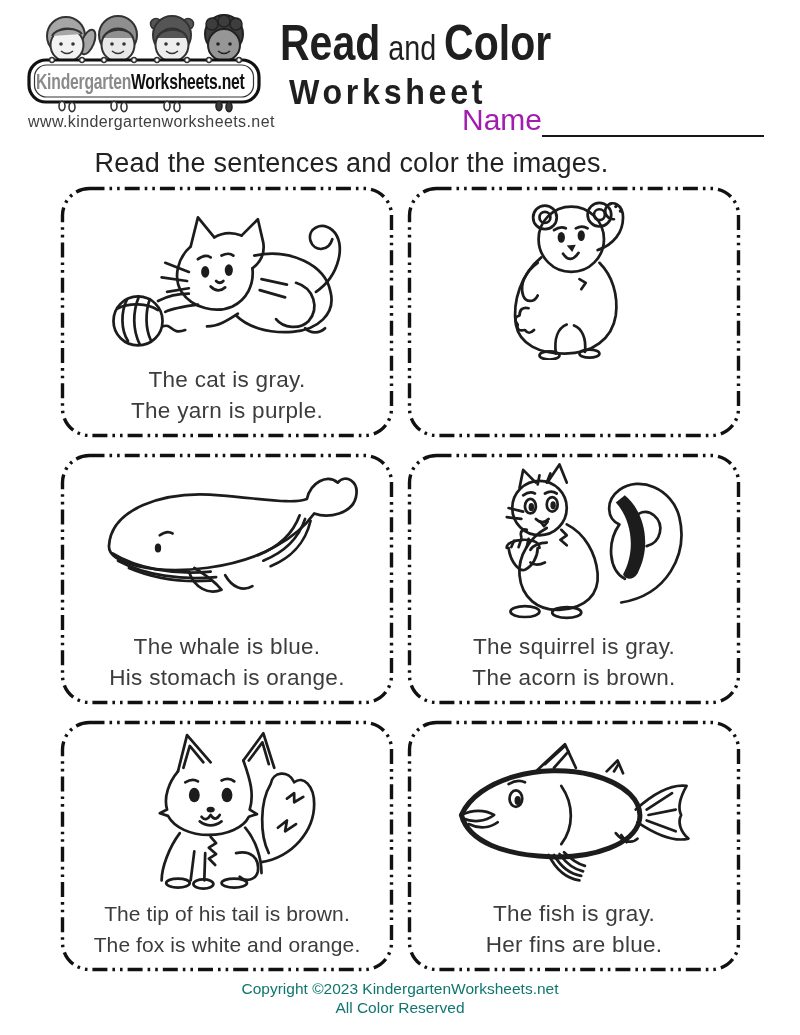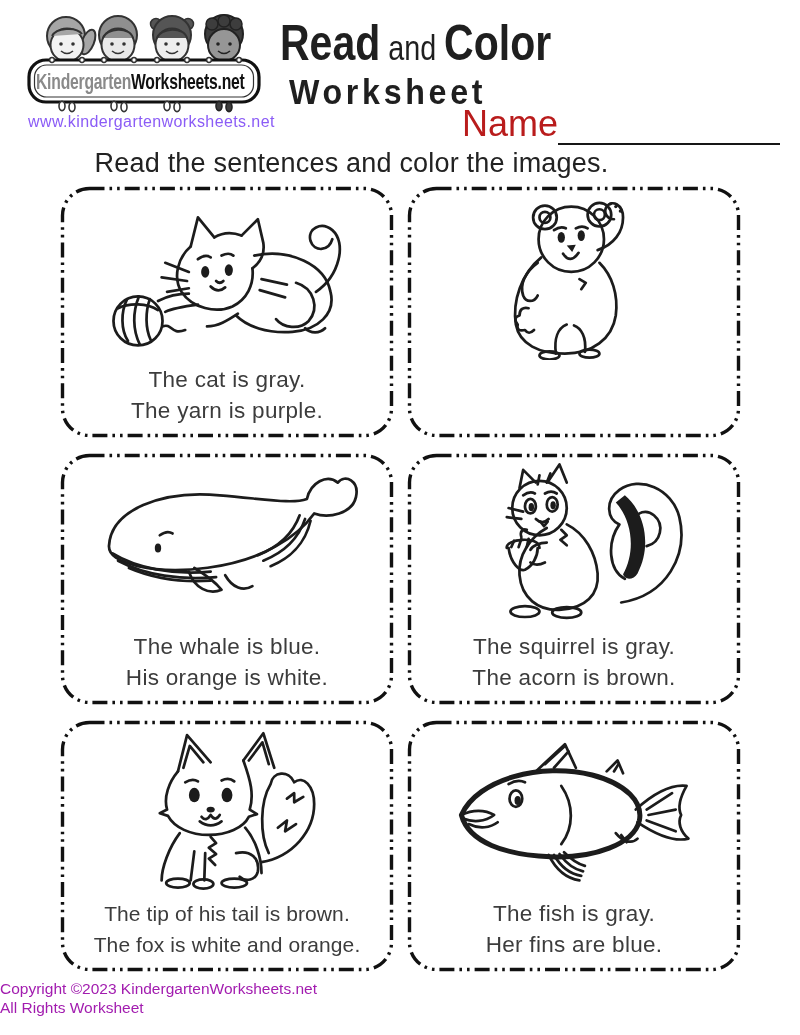--- a/index.html
+++ b/index.html
@@ -6,53 +6,53 @@
   #page{position:relative;width:800px;height:1035px;background:#fff;overflow:hidden;
         font-family:"Liberation Sans",sans-serif;color:#1f1f1f;}
 
   
   #logo{position:absolute;left:26px;top:12px;width:238px;height:102px;}
   #logo-banner-text{position:absolute;left:36px;top:70px;white-space:nowrap;
         font-weight:bold;font-size:21.5px;letter-spacing:-0.3px;
         transform:scaleX(0.73);transform-origin:0 50%;}
   #logo-banner-text .gray{color:#8a8a8a;}
   #logo-banner-text .black{color:#111;}
-  #site-url{position:absolute;left:28px;top:113px;font-size:16px;color:#8b5cf6;
+  #site-url{position:absolute;left:28px;top:113px;font-size:16px;color:#404040;
         letter-spacing:0.4px;}
 
   
   #title-line{position:absolute;left:280px;top:14px;white-space:nowrap;
         transform:scaleX(0.82);transform-origin:0 0;}
   #title-line .big{font-size:50px;font-weight:600;}
   #title-line .small{font-size:35px;font-weight:500;}
   #subtitle{position:absolute;left:289px;top:72px;font-size:35px;font-weight:600;
         letter-spacing:4px;transform:scaleX(0.92);transform-origin:0 0;}
-  #name-row{position:absolute;left:462px;top:103px;font-size:36px;color:#b91c1c;}
+  #name-row{position:absolute;left:462px;top:103px;font-size:30px;color:#a21caf;}
   #name-line{display:inline-block;width:222px;border-bottom:2.5px solid #161616;
         height:30px;vertical-align:bottom;}
 
   
   #instruction{position:absolute;left:0;top:148px;width:703px;text-align:center;
         font-size:27px;color:#222;letter-spacing:0.2px;}
 
   
   #grid{position:absolute;left:60px;top:186px;display:grid;
         grid-template-columns:334px 334px;grid-auto-rows:252px;column-gap:13px;row-gap:15px;}
   .panel{position:relative;width:334px;height:252px;}
   .pborder{position:absolute;left:0;top:0;width:100%;height:100%;}
   .art{position:absolute;left:0;top:4px;width:334px;height:172px;
         display:flex;align-items:center;justify-content:center;}
   .art svg{width:306px;height:168px;}
   .cap{position:absolute;left:8px;right:8px;bottom:12px;text-align:center;
         font-size:22.5px;line-height:31px;color:#3c3c3c;letter-spacing:0.3px;}
   .panel.tight .cap{font-size:21px;letter-spacing:0.1px;}
 
   
-  #footer{position:absolute;left:0;top:979px;width:800px;
-        font-size:15.5px;color:#a21caf;line-height:19px;}
+  #footer{position:absolute;left:0;top:979px;width:800px;text-align:center;
+        font-size:15.5px;color:#0f766e;line-height:19px;}
 
   .ink{stroke:#1c1c1c;stroke-width:3;fill:none;stroke-linecap:round;stroke-linejoin:round;}
   .ink-thick{stroke:#1c1c1c;stroke-width:5.5;fill:none;stroke-linecap:round;stroke-linejoin:round;}
   .fill{fill:#1c1c1c;stroke:none;}
 </style>
 </head>
 <body>
 
 <div id="page">
 
@@ -228,21 +228,21 @@
           <path d="M246,66 C238,90 220,104 200,112"></path>
           <path d="M252,68 C246,94 228,110 208,118"></path>
           <path d="M118,124 C124,142 140,150 154,144 C146,134 134,126 124,120"></path>
           <path d="M158,128 C166,142 178,146 188,140"></path>
         </g>
         <ellipse class="fill" cx="84" cy="98" rx="3.5" ry="5"></ellipse>
       </svg>
         </div>
       <div class="cap">
           <div>The whale is blue.</div>
-          <div>His orange is white.</div>
+          <div>His stomach is orange.</div>
         </div>
     </div>
 
     <div class="panel">
       <svg class="pborder" viewBox="0 0 334 252" preserveAspectRatio="none">
           <rect x="2.5" y="2.5" width="329" height="247" rx="27" fill="none" stroke="#111" stroke-width="3.4" stroke-dasharray="15 5 2.6 5 2.6 5"></rect>
         </svg>
       <div class="art">
           <svg viewBox="0 0 320 185">
         <g class="ink">
@@ -360,16 +360,16 @@
       <div class="cap">
           <div>The fish is gray.</div>
           <div>Her fins are blue.</div>
         </div>
     </div>
 
   </div>
 
   <div id="footer">
     <div>Copyright ©2023 KindergartenWorksheets.net</div>
-    <div>All Rights Worksheet</div>
+    <div>All Color Reserved</div>
   </div>
 
 </div>
 
 </body></html>

